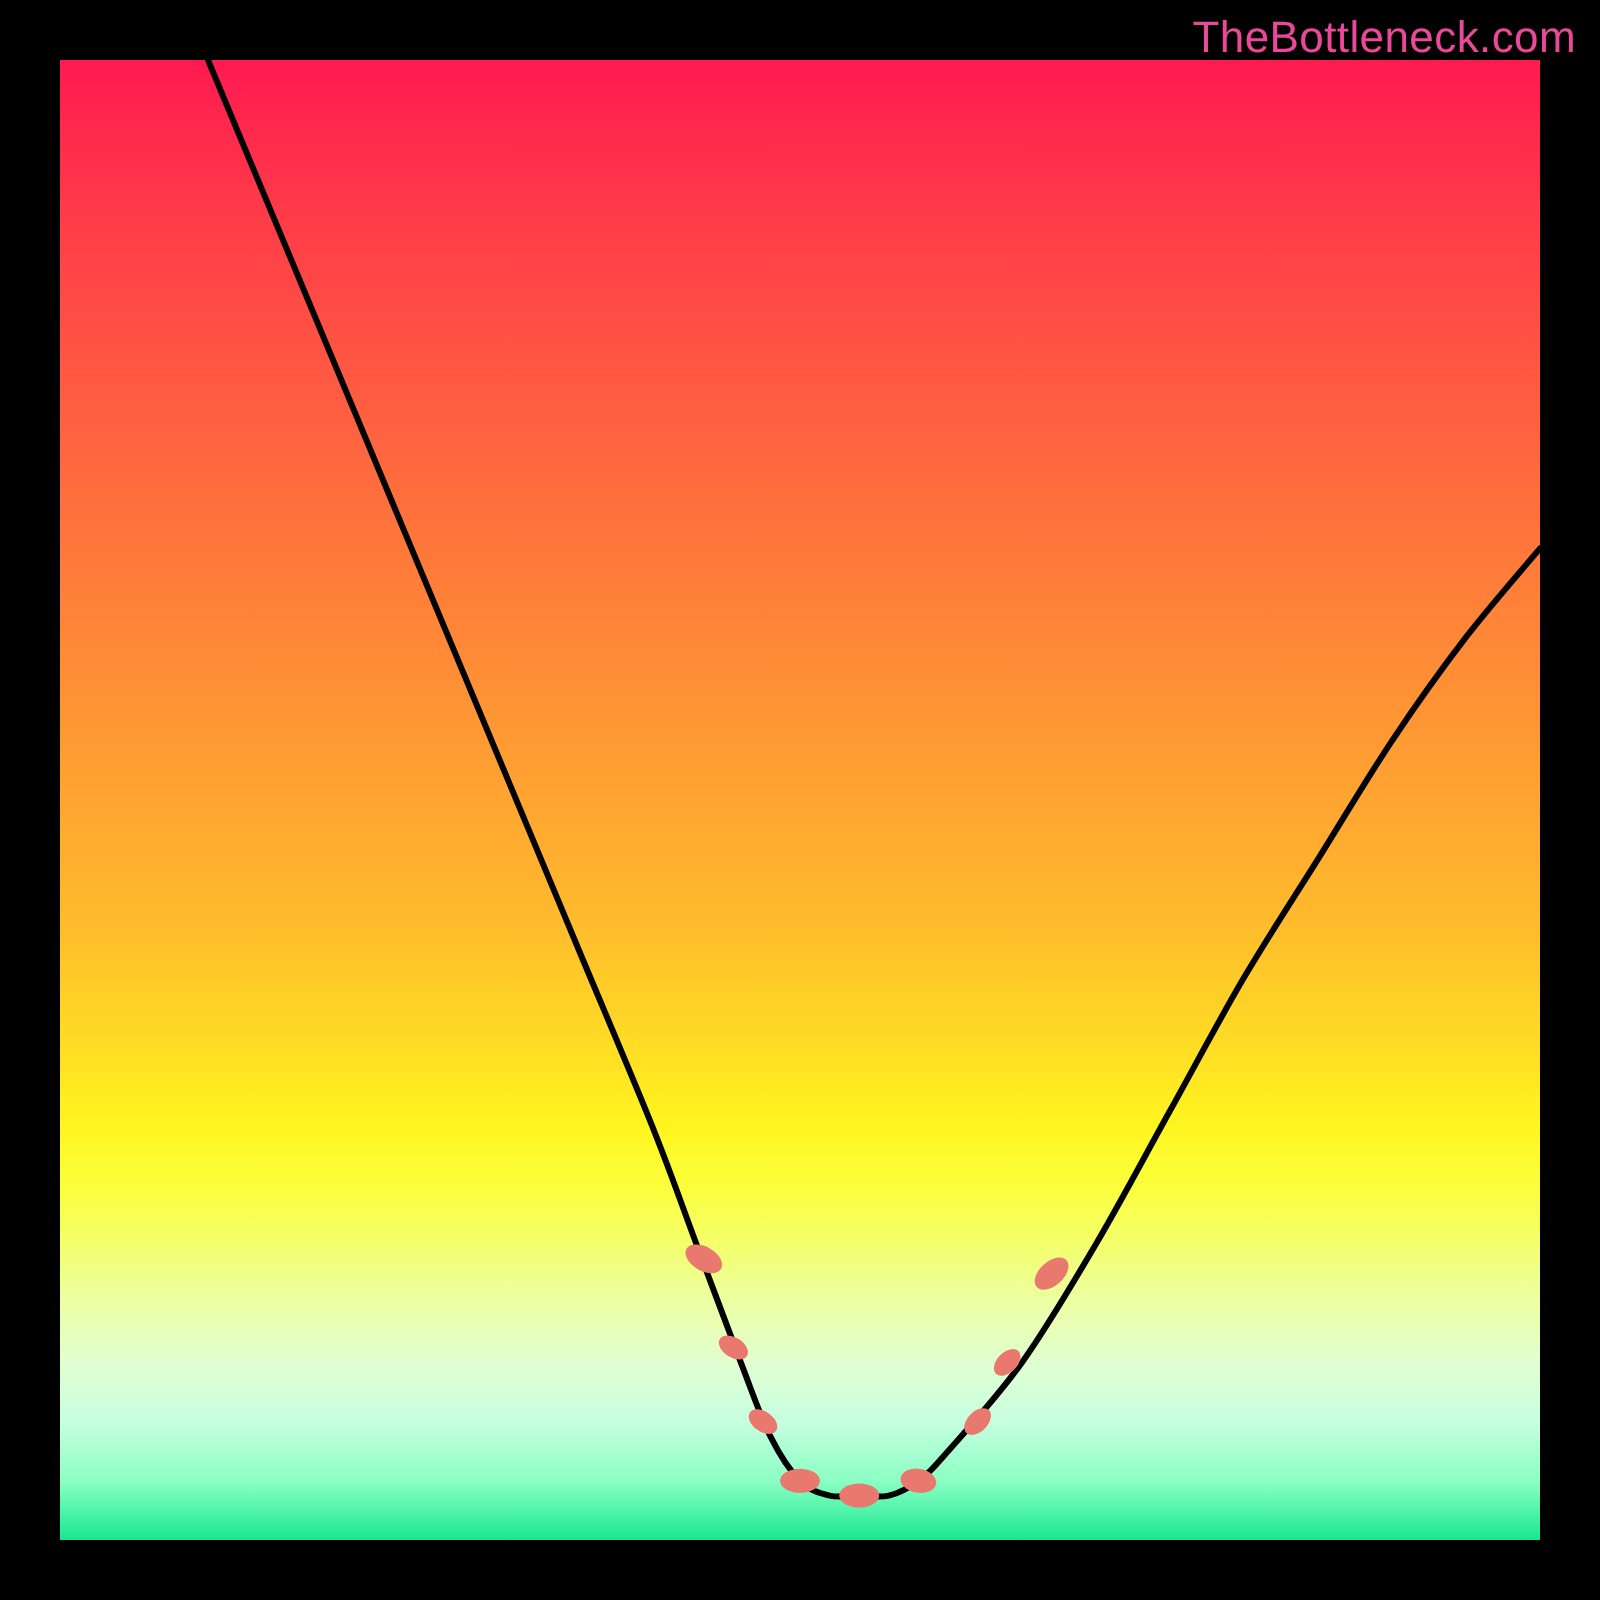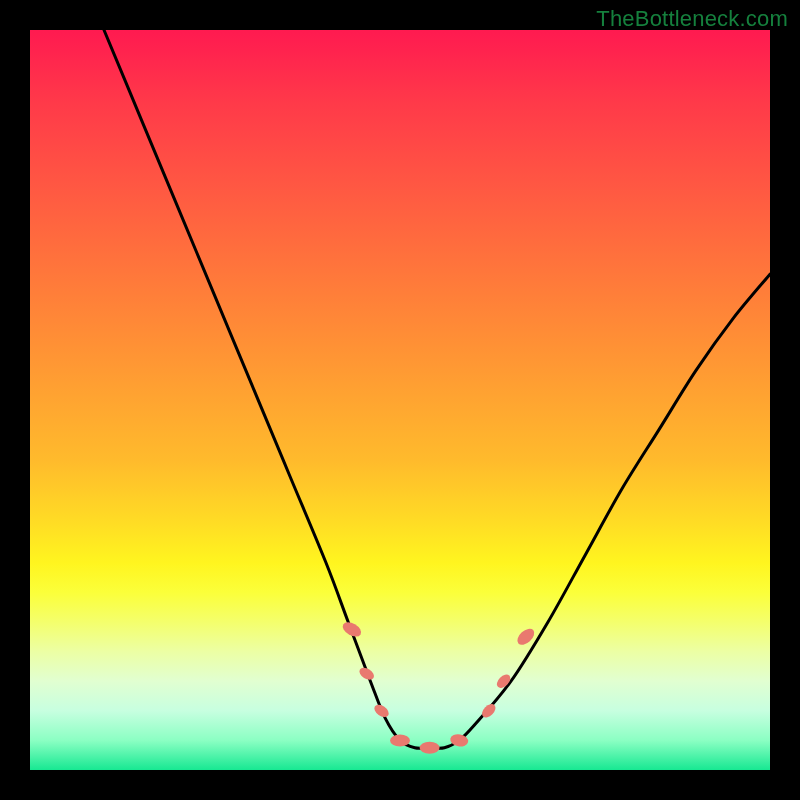--- a/index.html
+++ b/index.html
@@ -41,21 +41,21 @@
       #e1ffd1 88%,
       #c7ffe0 92%,
       #8bffc3 96%,
       #17e892 100%
     );
   }
   .attribution {
     position: absolute;
     top: 6px;
     right: 12px;
-    color: #15803d;
+    color: #ec4899;
     font-size: 22px;
     font-weight: 500;
     letter-spacing: 0.2px;
   }
   svg.overlay {
     position: absolute;
     left: 0;
     top: 0;
     width: 740px;
     height: 740px;

